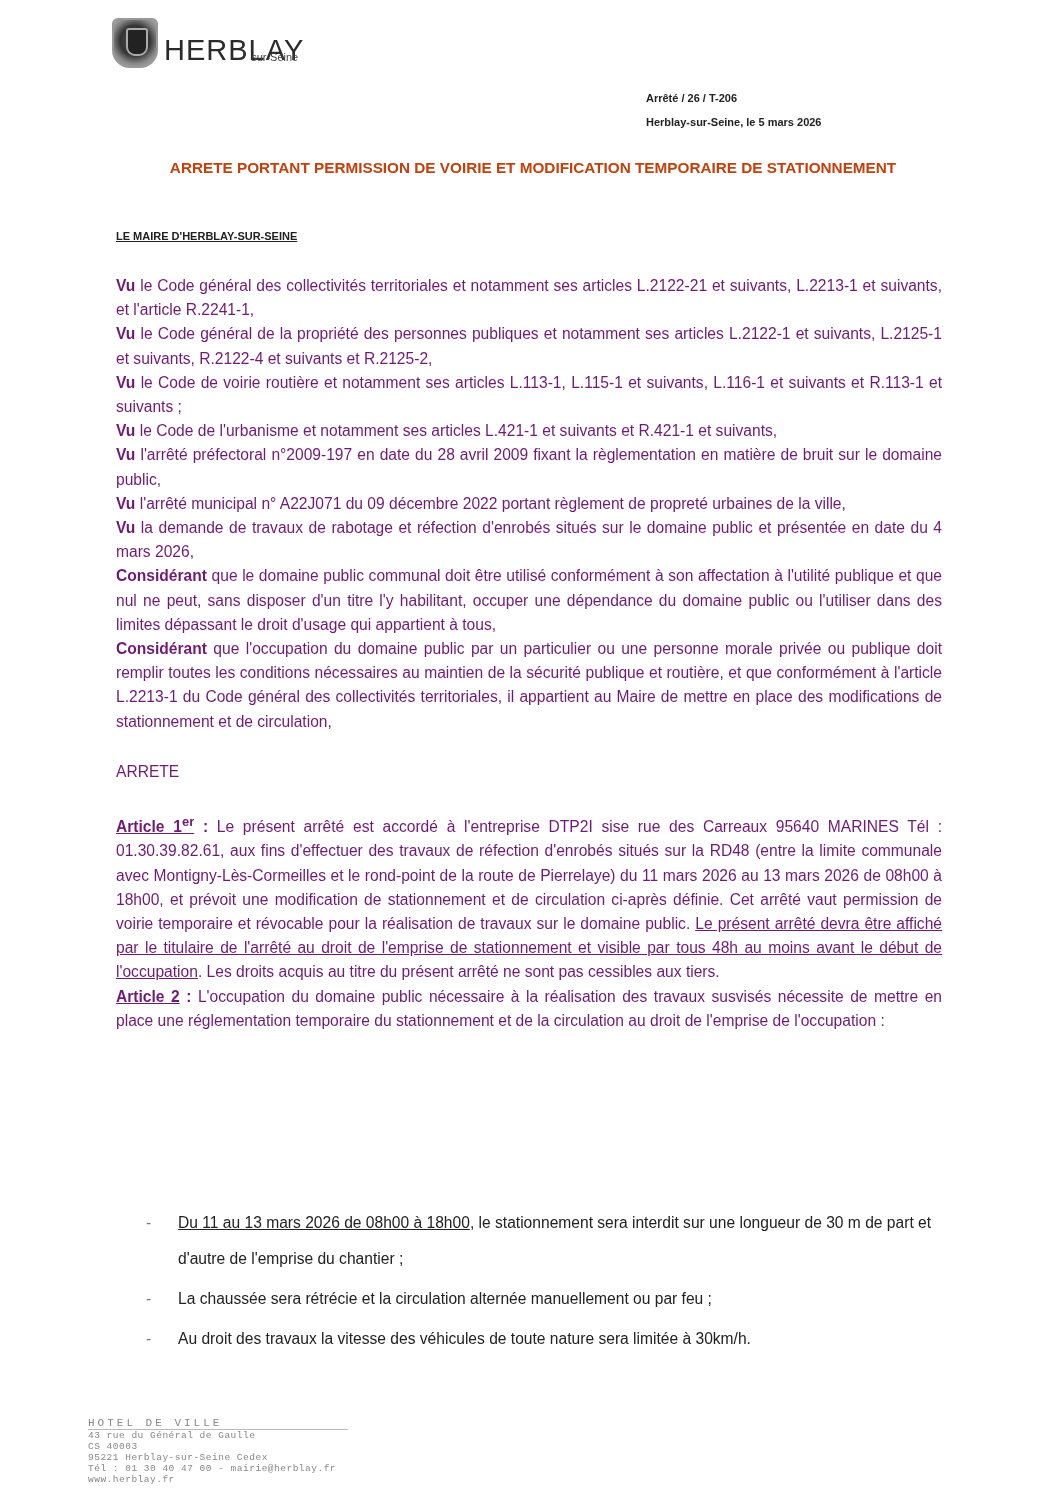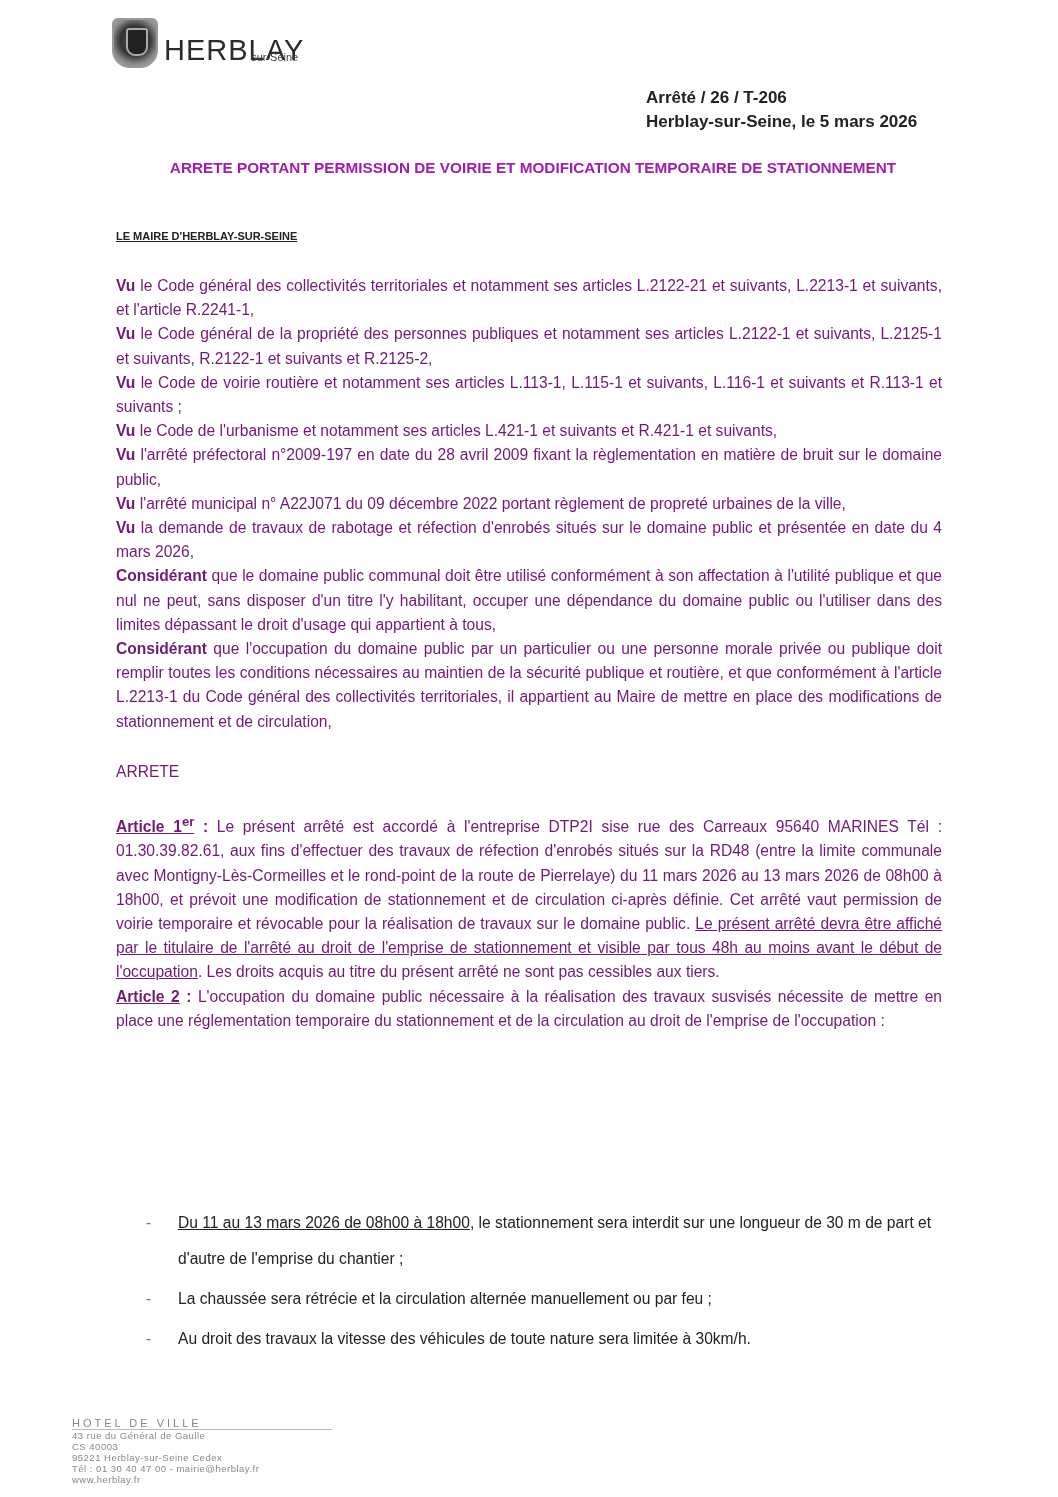--- a/index.html
+++ b/index.html
@@ -9,35 +9,35 @@
   .logo { position: absolute; left: 112px; top: 18px; display: flex; align-items: center; }
   .crest { width: 42px; height: 46px; border-radius: 6px 6px 18px 18px;
            background: radial-gradient(circle at 50% 45%, #555 0%, #333 45%, #888 70%, #bbb 100%);
            border: 2px solid #999; position: relative; }
   .crest::before { content: ""; position: absolute; left: 12px; top: 8px; width: 18px; height: 24px;
            background: #222; border-radius: 3px 3px 9px 9px; border: 2px solid #aaa; }
   .logo-text { margin-left: 6px; position: relative; }
   .logo-name { font-size: 29px; letter-spacing: 1px; color: #2b2b2b; line-height: 30px; margin-top: 14px; }
   .logo-sub { position: absolute; right: 6px; top: 30px; font-size: 11px; color: #444; }
 
-  .ref { position: absolute; left: 646px; top: 86px; font-size: 17px; font-weight: bold; color: #222; line-height: 24px; }
+  .ref { position: absolute; left: 646px; top: 86px; font-size: 11px; font-weight: bold; color: #222; line-height: 24px; }
   .title { position: absolute; left: 118px; top: 156px; width: 830px; text-align: center; font-weight: bold;
-           font-size: 15.3px; line-height: 24px; color: #a21caf; }
+           font-size: 15.3px; line-height: 24px; color: #c2410c; }
   .mayor { position: absolute; left: 116px; top: 230px; font-weight: bold; font-size: 11px; color: #222; text-decoration: underline; }
   .body { position: absolute; left: 116px; top: 274px; width: 826px; font-size: 15.6px; line-height: 24.2px;
           text-align: justify; color: #701a75; }
   .body p { margin: 0; }
   .body b { font-weight: bold; }
   .decree-heading { text-align: left; font-weight: normal; margin: 26px 0 26px 0 !important; }
   .u { text-decoration: underline; }
   .bullets { position: absolute; left: 146px; top: 1205px; width: 800px; font-size: 15.6px; color: #222; }
   .bullet { display: flex; line-height: 36px; margin-bottom: 4px; }
   .bullet .dash { width: 32px; flex: none; color: #777; }
   .bullet .txt { flex: 1; }
-  .footer { position: absolute; left: 72px; top: 1418px; font-family: Liberation Sans, sans-serif;
+  .footer { position: absolute; left: 88px; top: 1418px; font-family: Liberation Mono, monospace;
             font-size: 9.5px; line-height: 11px; color: #888; letter-spacing: 0.5px; }
   .footer .hdv { font-size: 11px; letter-spacing: 3px; border-bottom: 1px solid #bbb; width: 260px; }
 </style>
 </head>
 <body>
 
 <div class="page">
 
   <div class="logo">
     <div class="crest"></div>
@@ -54,21 +54,21 @@
 
   <div class="title">
     <div>ARRETE PORTANT PERMISSION DE VOIRIE ET MODIFICATION TEMPORAIRE DE STATIONNEMENT</div>
   </div>
 
   <div class="mayor">LE MAIRE D'HERBLAY-SUR-SEINE</div>
 
   <div class="body">
     <div id="visas">
         <p><b>Vu</b><span> le Code général des collectivités territoriales et notamment ses articles L.2122-21 et suivants, L.2213-1 et suivants, et l'article R.2241-1,</span></p>
-        <p><b>Vu</b><span> le Code général de la propriété des personnes publiques et notamment ses articles L.2122-1 et suivants, L.2125-1 et suivants, R.2122-1 et suivants et R.2125-2,</span></p>
+        <p><b>Vu</b><span> le Code général de la propriété des personnes publiques et notamment ses articles L.2122-1 et suivants, L.2125-1 et suivants, R.2122-4 et suivants et R.2125-2,</span></p>
         <p><b>Vu</b><span> le Code de voirie routière et notamment ses articles L.113-1, L.115-1 et suivants, L.116-1 et suivants et R.113-1 et suivants ;</span></p>
         <p><b>Vu</b><span> le Code de l'urbanisme et notamment ses articles L.421-1 et suivants et R.421-1 et suivants,</span></p>
         <p><b>Vu</b><span> l'arrêté préfectoral n°2009-197 en date du 28 avril 2009 fixant la règlementation en matière de bruit sur le domaine public,</span></p>
         <p><b>Vu</b><span> l'arrêté municipal n° A22J071 du 09 décembre 2022 portant règlement de propreté urbaines de la ville,</span></p>
         <p><b>Vu</b><span> la demande de travaux de rabotage et réfection d'enrobés situés sur le domaine public et présentée en date du 4 mars 2026,</span></p>
         <p><b>Considérant</b><span> que le domaine public communal doit être utilisé conformément à son affectation à l'utilité publique et que nul ne peut, sans disposer d'un titre l'y habilitant, occuper une dépendance du domaine public ou l'utiliser dans des limites dépassant le droit d'usage qui appartient à tous,</span></p>
         <p><b>Considérant</b><span> que l'occupation du domaine public par un particulier ou une personne morale privée ou publique doit remplir toutes les conditions nécessaires au maintien de la sécurité publique et routière, et que conformément à l'article L.2213-1 du Code général des collectivités territoriales, il appartient au Maire de mettre en place des modifications de stationnement et de circulation,</span></p>
       </div>
 
     <p class="decree-heading">ARRETE</p>

